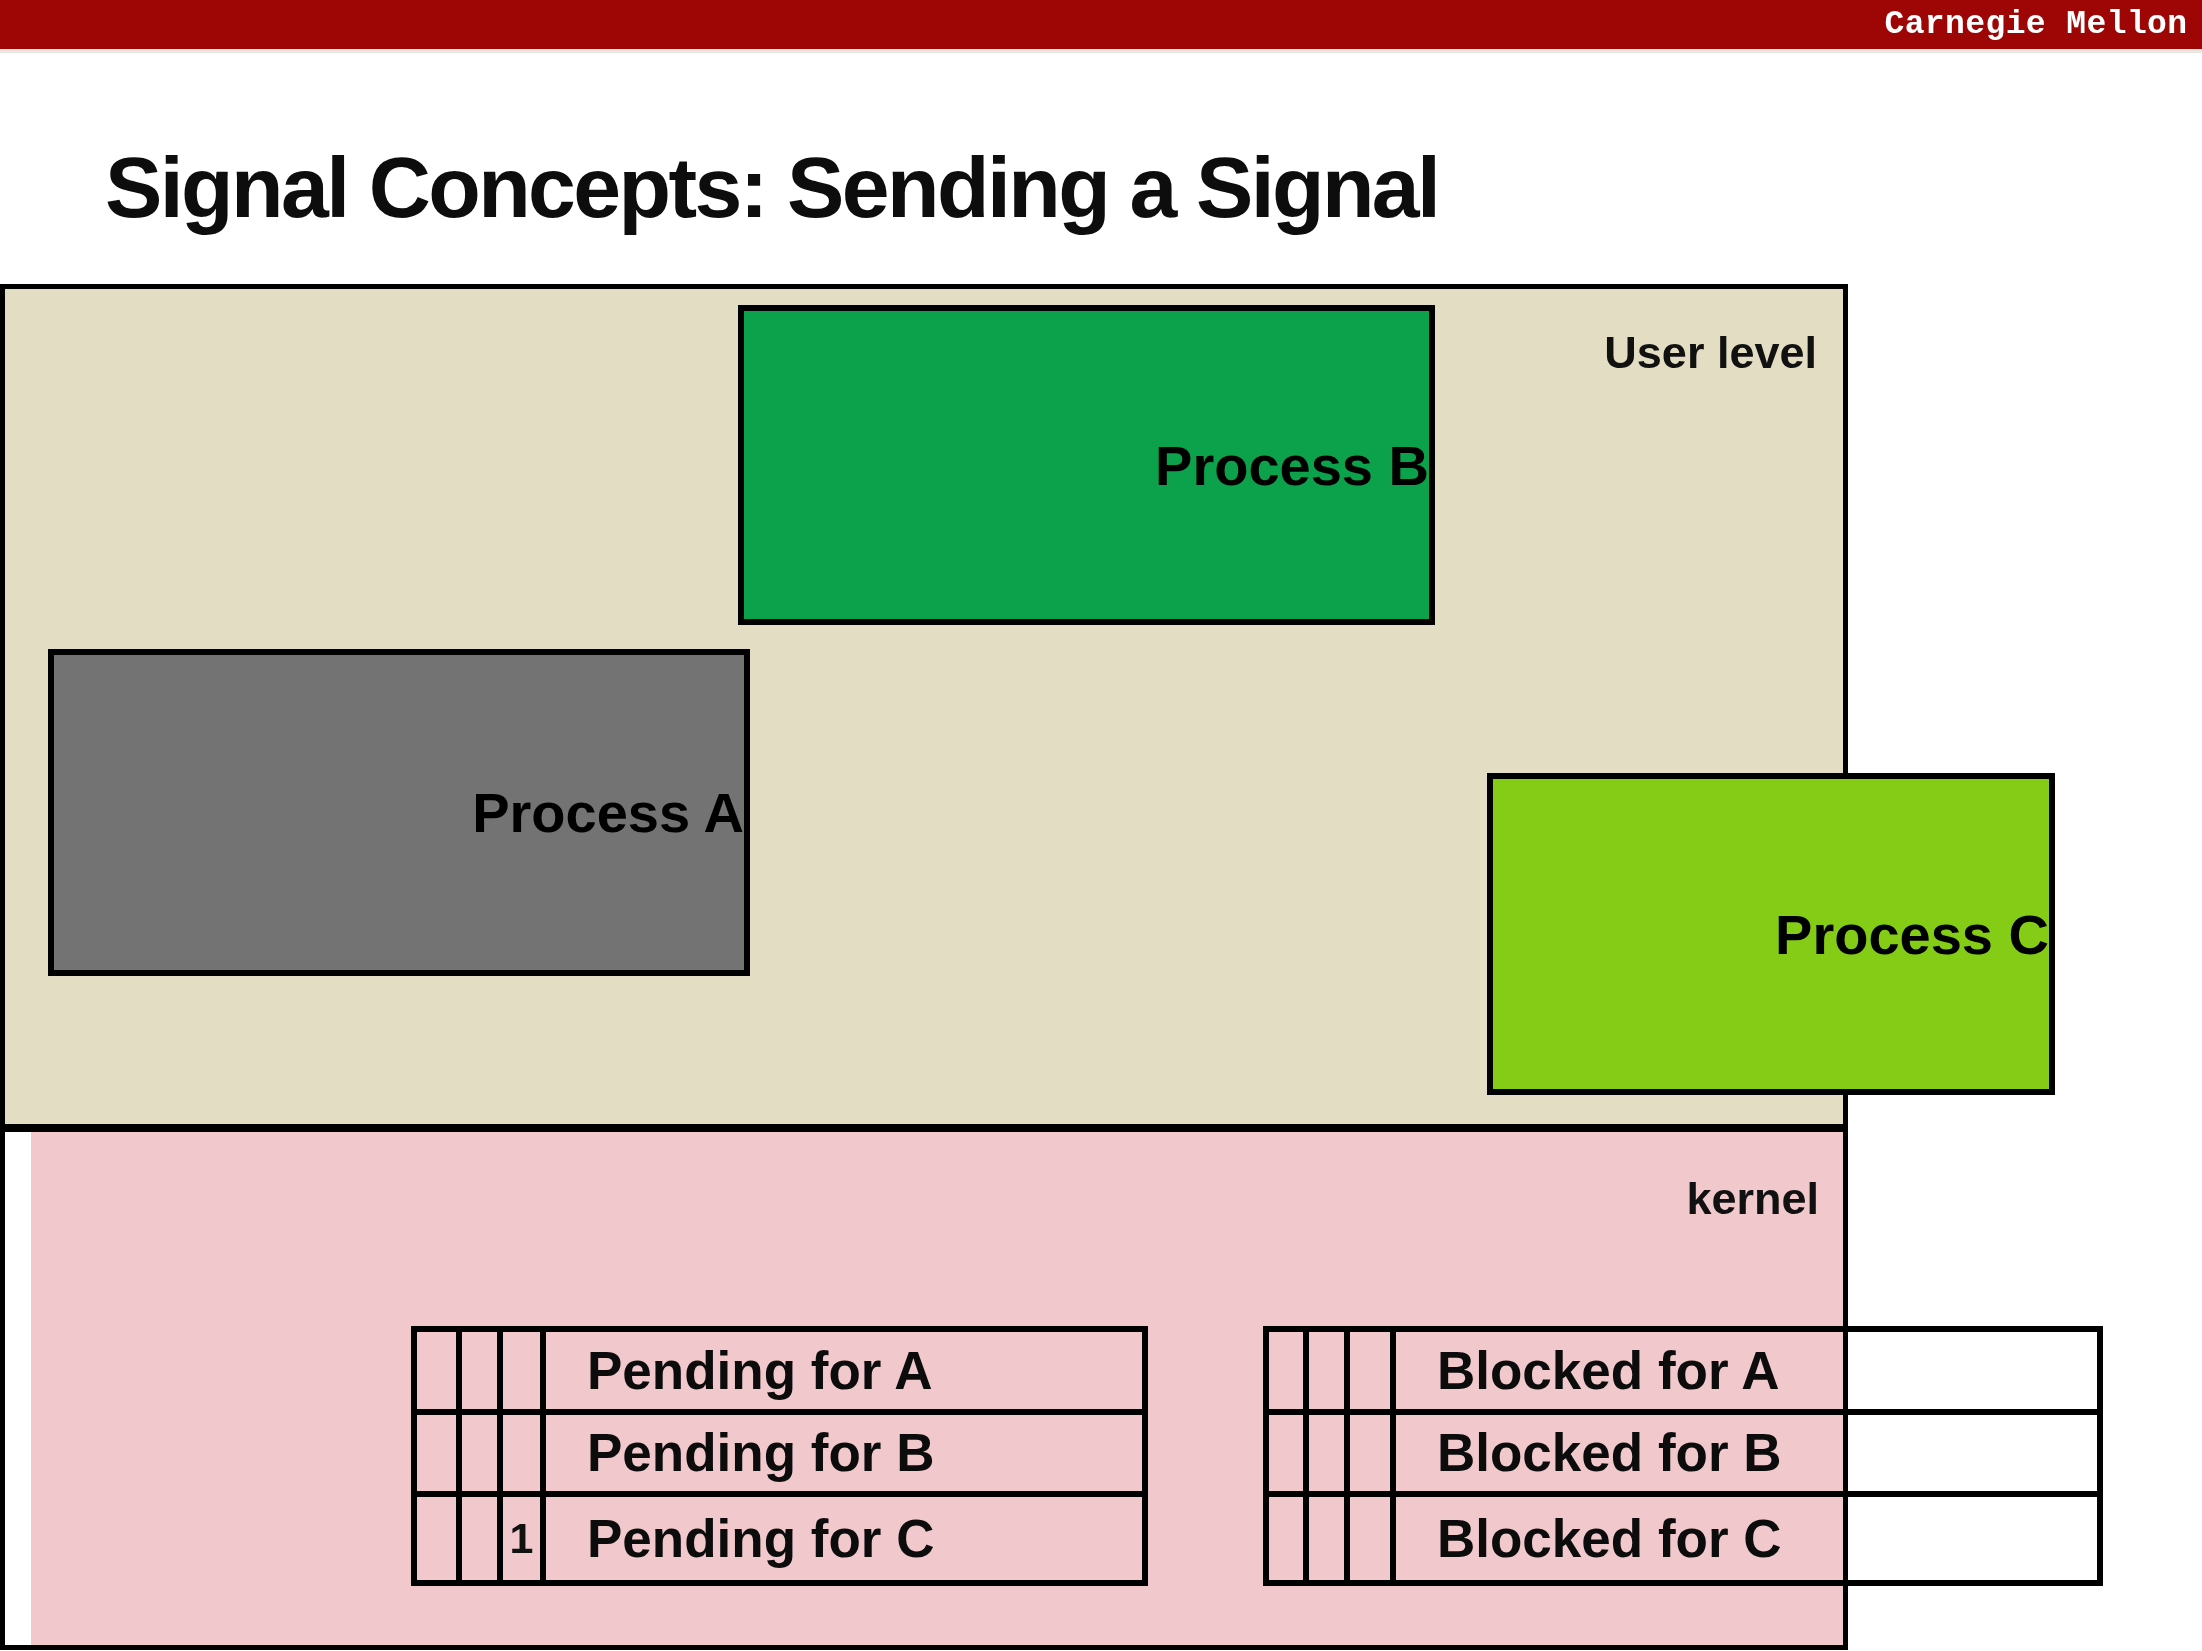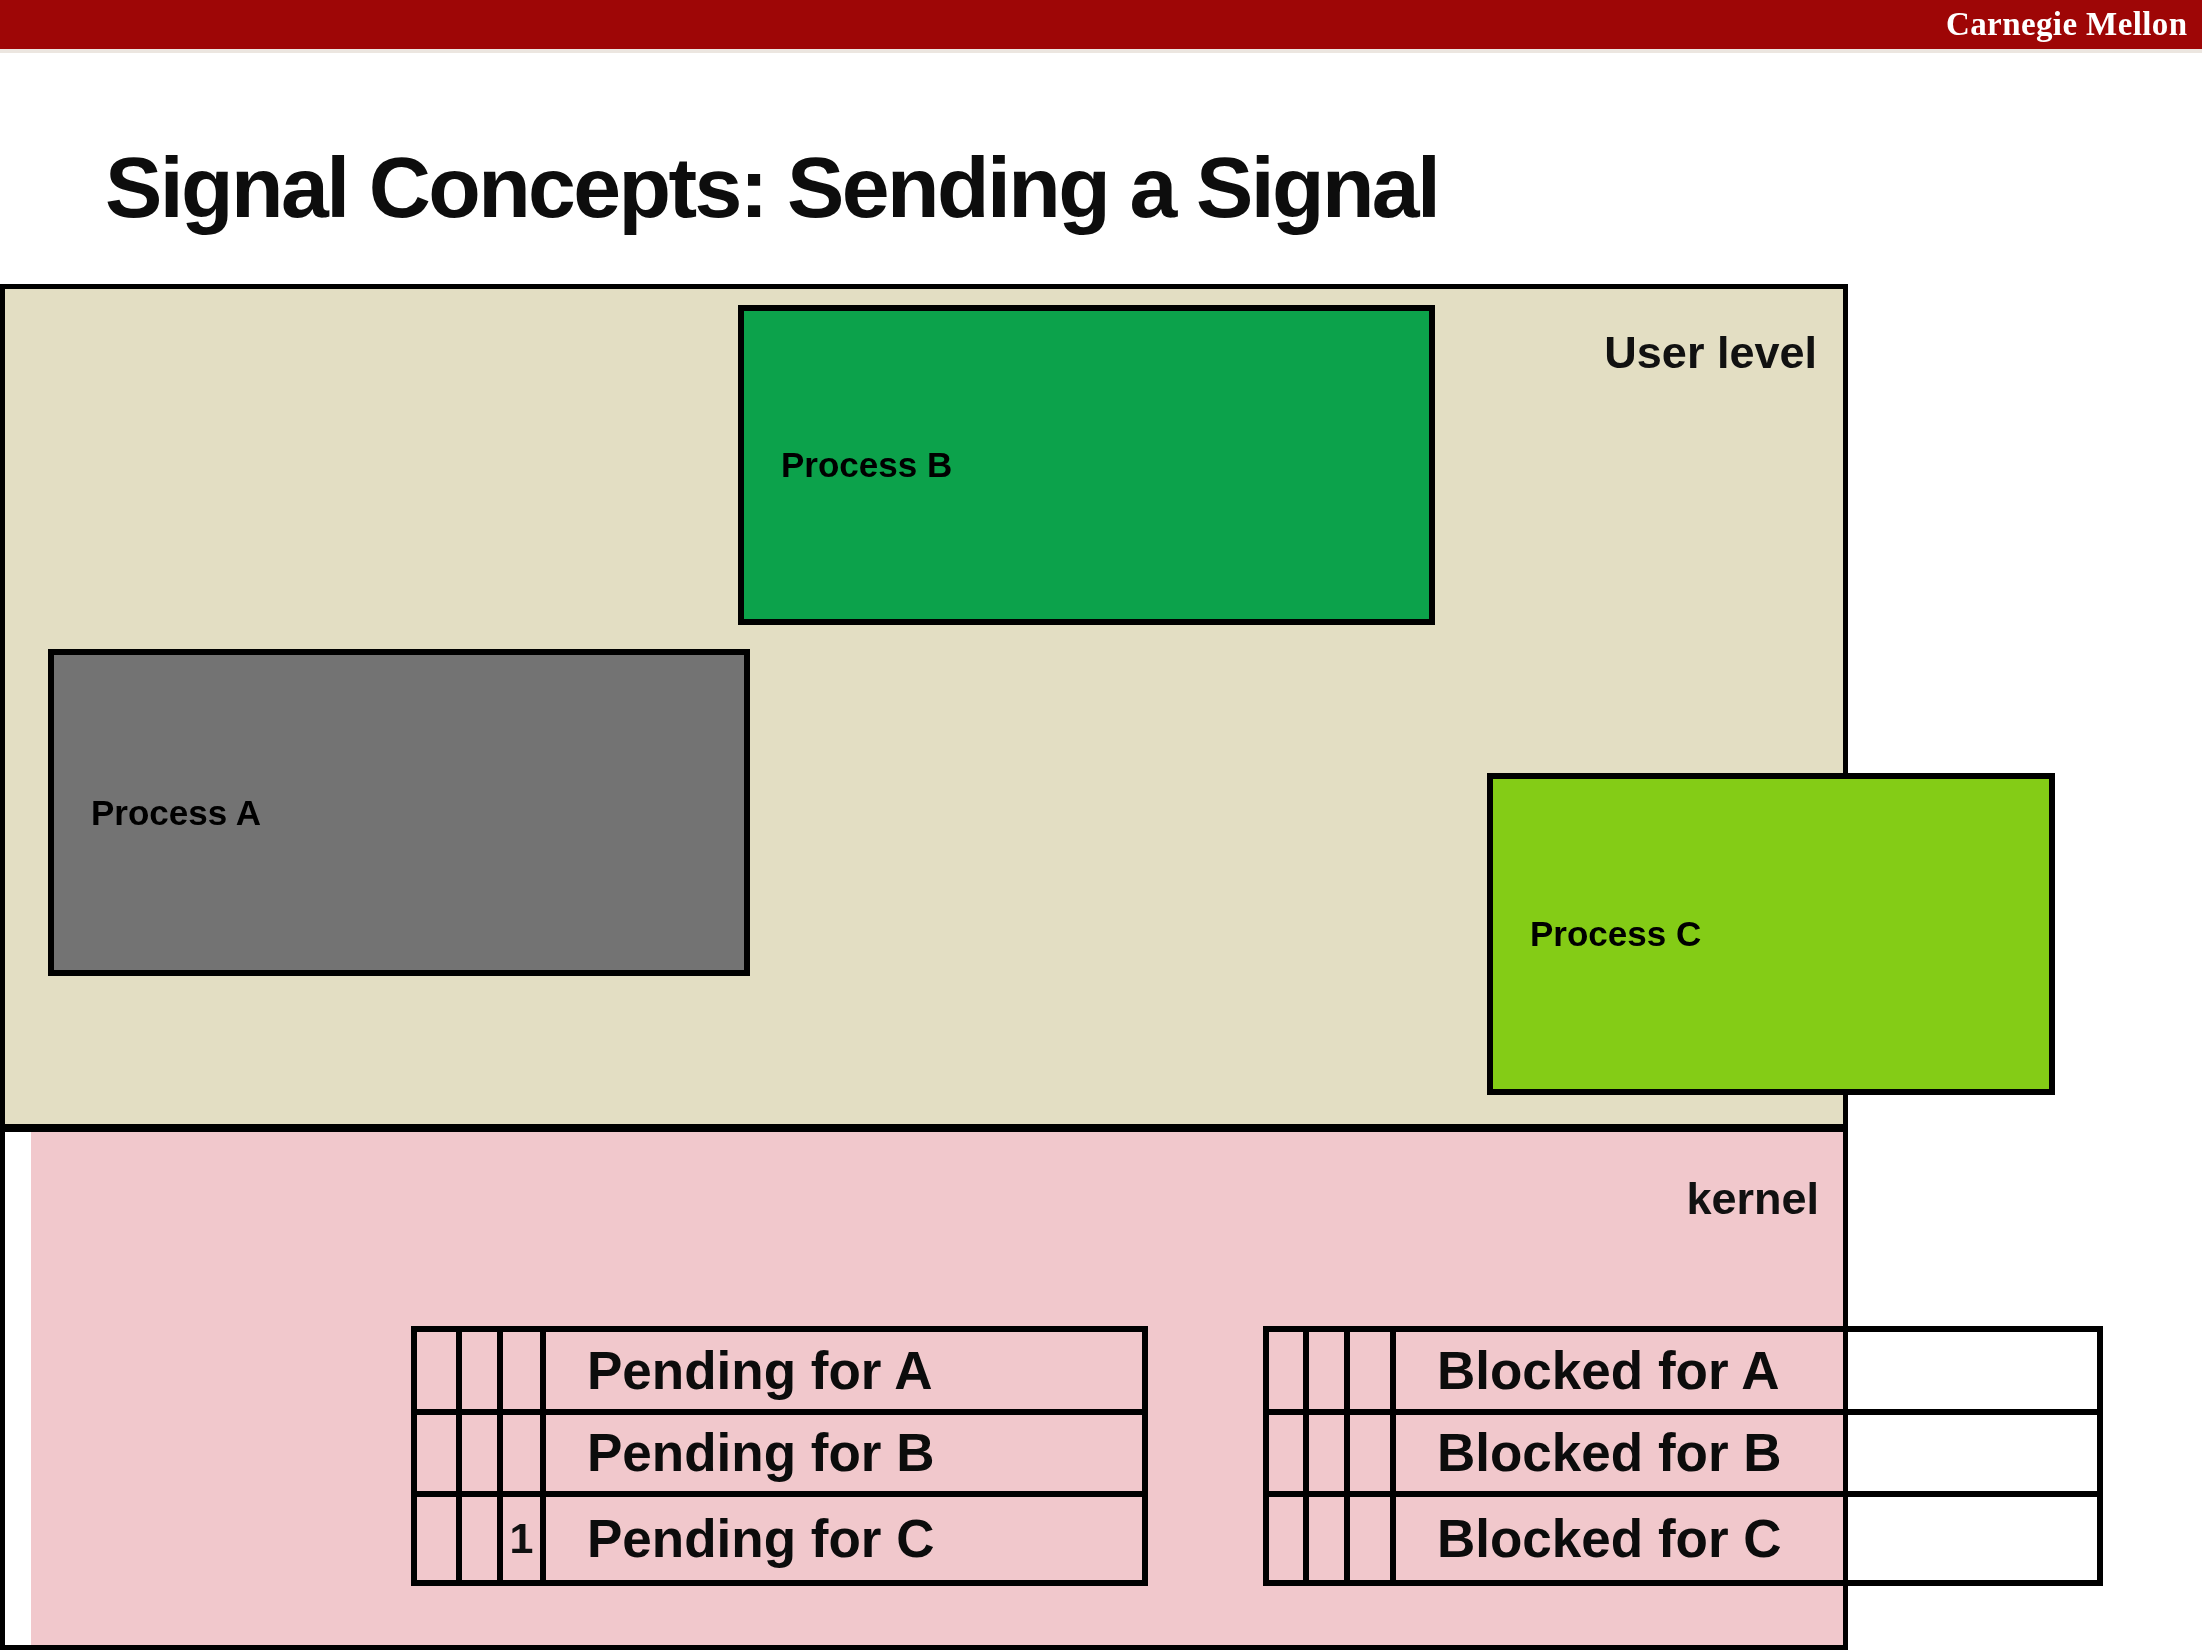--- a/index.html
+++ b/index.html
@@ -14,21 +14,21 @@
 
   
   .red-bar{
     position:absolute;left:0;top:0;width:2203px;height:53px;
     background:#9E0606;
     border-bottom:4.3px solid #ECE6E0;
     display:flex;align-items:center;justify-content:flex-end;
     box-sizing:border-box;
   }
   .brand{
-    font-family:Liberation Serif, serif;
+    font-family:Liberation Mono, monospace;
     font-weight:bold;color:#ffffff;font-size:33px;
     padding-right:15.5px;line-height:1;
     letter-spacing:0.4px;
   }
 
   
   .title{
     position:absolute;left:105px;top:138px;
     font-size:86px;font-weight:800;color:#0d0d0d;
     letter-spacing:-2.6px;white-space:nowrap;
@@ -55,22 +55,22 @@
   .region-label{
     position:absolute;font-weight:bold;color:#111;
     font-size:45px;white-space:nowrap;
   }
   .user-label{top:38px;right:26px;}
   .kernel-label{top:41px;right:24px;}
 
   
   .process{
     position:absolute;border:6px solid #000;box-sizing:border-box;
-    display:flex;align-items:center;justify-content:flex-start;
-    font-size:35px;font-weight:bold;color:#000;padding-left:37px;
+    display:flex;align-items:center;justify-content:flex-end;
+    font-size:56px;font-weight:bold;color:#000;
   }
   .process-b{left:738px;top:305px;width:697px;height:320px;background:#0CA24B;}
   .process-a{left:48px;top:649px;width:702px;height:327px;background:#737373;}
   .process-c{left:1487px;top:773px;width:568px;height:322px;background:#84cc16;}
 
   
   .sig-table{
     position:absolute;border:6px solid #000;box-sizing:border-box;
     display:grid;grid-template-rows:repeat(3,1fr);
   }

